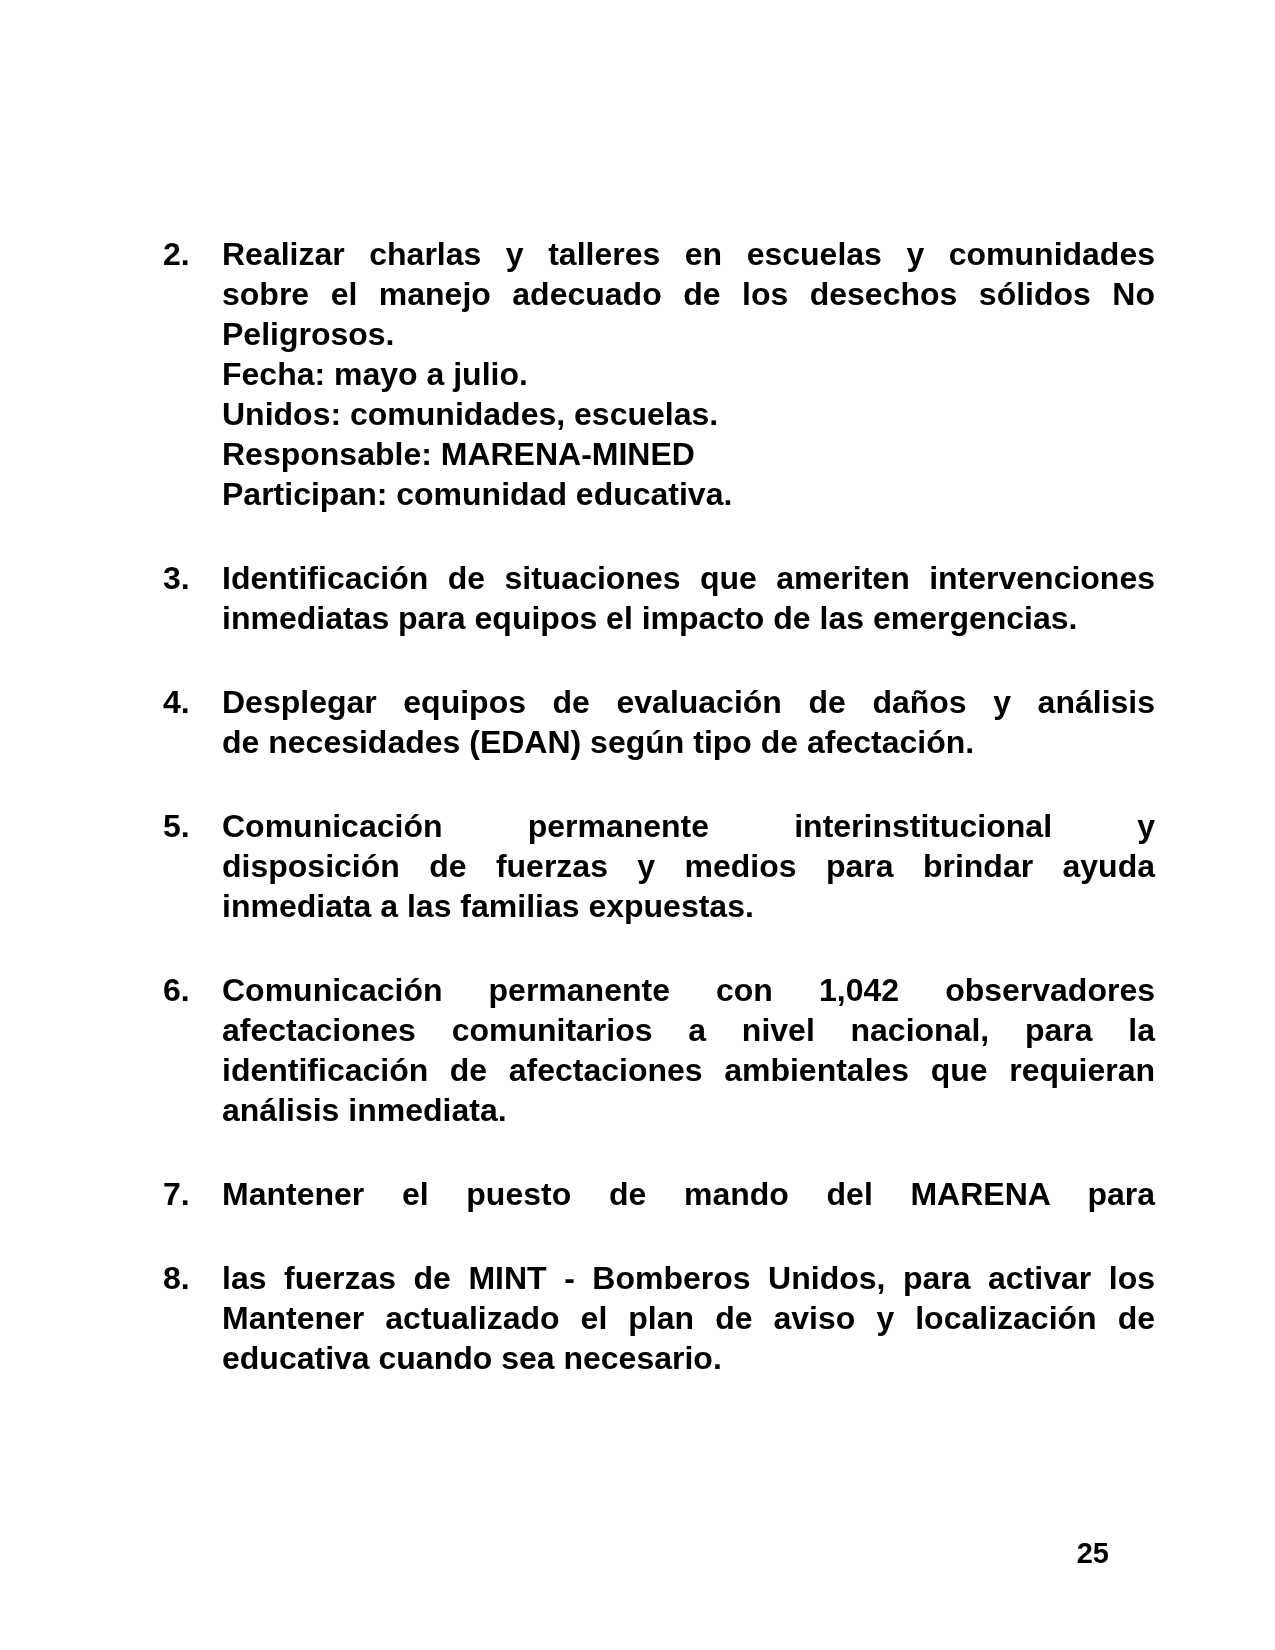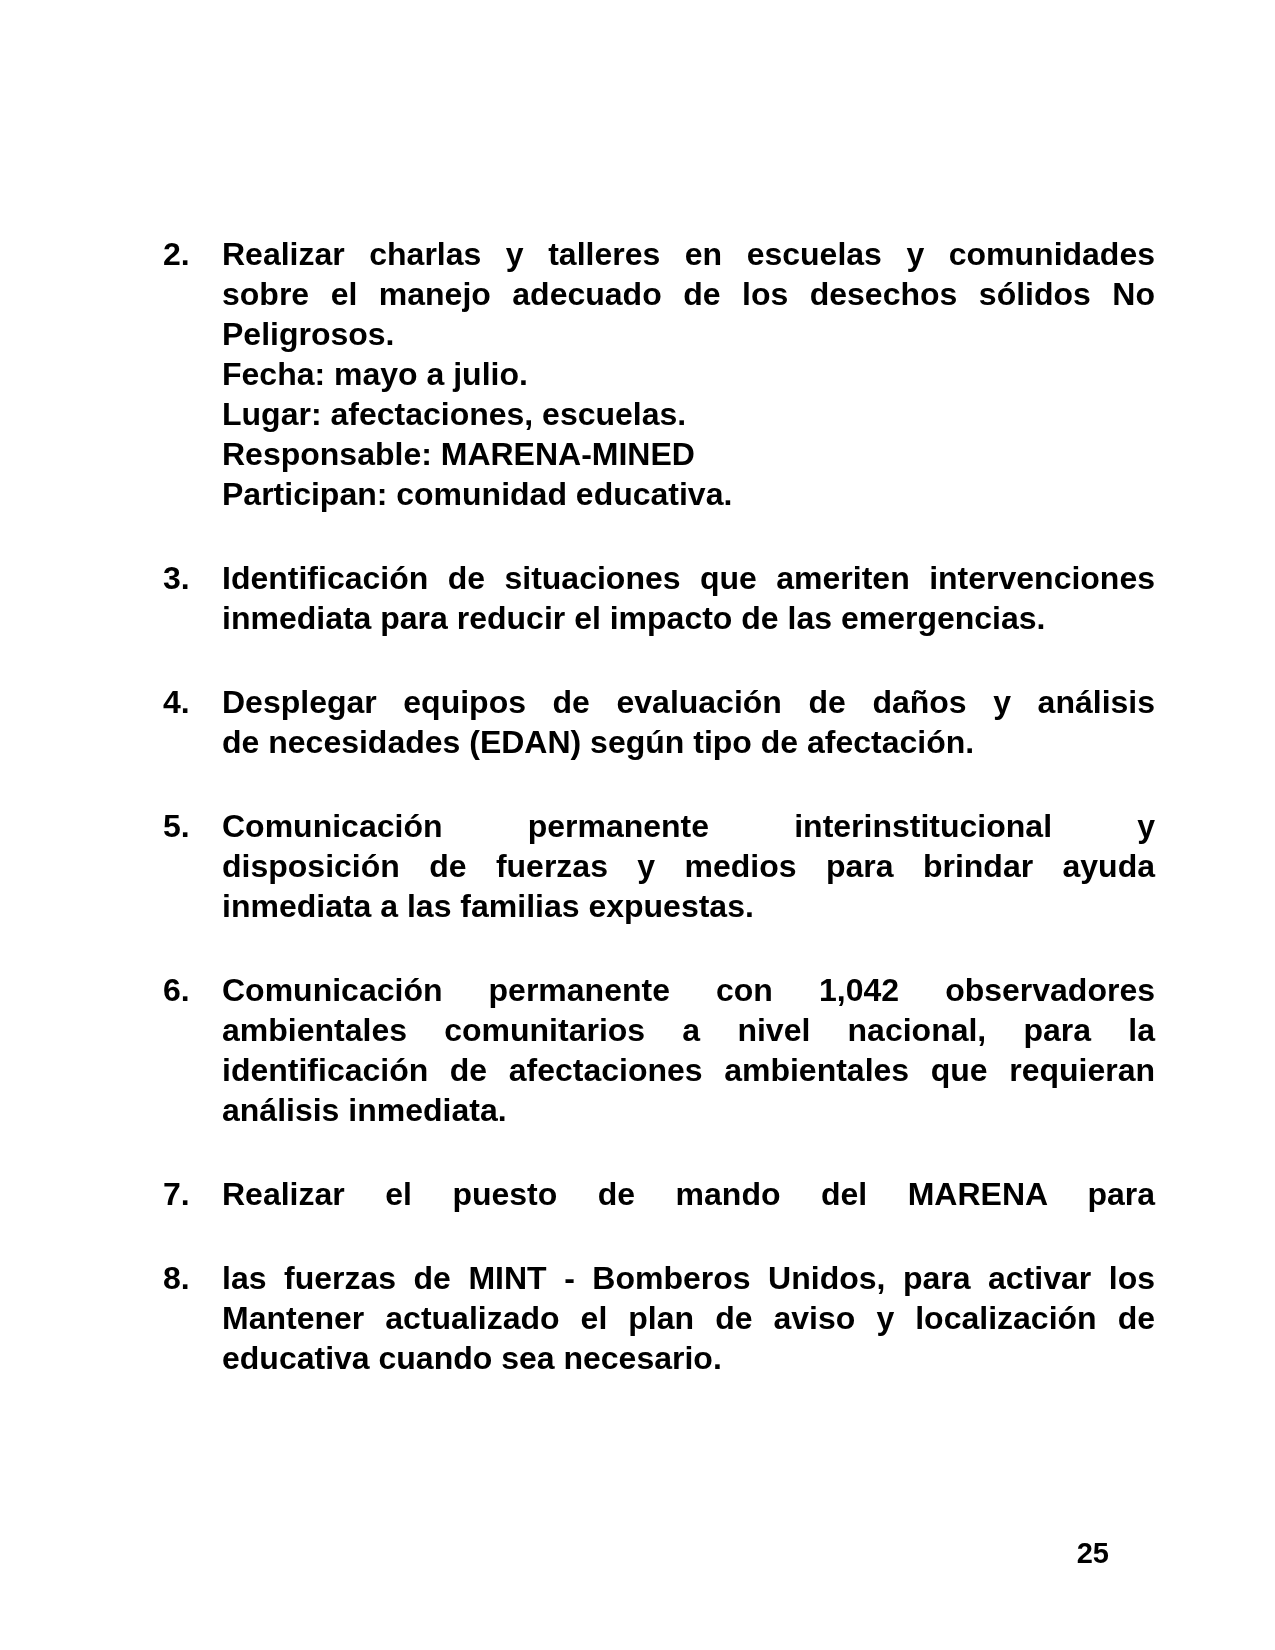--- a/index.html
+++ b/index.html
@@ -65,31 +65,31 @@
 
 <div class="page">
   <div class="doc-content">
   <div class="list-item">
     <div class="num">2.</div>
     <div class="body-col">
           <div class="line j">Realizar charlas y talleres en escuelas y comunidades</div>
           <div class="line j">sobre el manejo adecuado de los desechos sólidos No</div>
           <div class="line">Peligrosos.</div>
           <div class="line">Fecha: mayo a julio.</div>
-          <div class="line">Lugar: afectaciones, escuelas.</div>
+          <div class="line">Unidos: comunidades, escuelas.</div>
           <div class="line">Responsable: MARENA-MINED</div>
           <div class="line">Participan: comunidad educativa.</div>
         </div>
   </div>
 
   <div class="list-item">
     <div class="num">3.</div>
     <div class="body-col">
           <div class="line j">Identificación de situaciones que ameriten intervenciones</div>
-          <div class="line">inmediata para reducir el impacto de las emergencias.</div>
+          <div class="line">inmediatas para equipos el impacto de las emergencias.</div>
         </div>
   </div>
 
   <div class="list-item">
     <div class="num">4.</div>
     <div class="body-col">
           <div class="line j">Desplegar equipos de evaluación de daños y análisis</div>
           <div class="line">de necesidades (EDAN) según tipo de afectación.</div>
         </div>
   </div>
@@ -100,30 +100,30 @@
           <div class="line j">Comunicación permanente interinstitucional y</div>
           <div class="line j">disposición de fuerzas y medios para brindar ayuda</div>
           <div class="line">inmediata a las familias expuestas.</div>
         </div>
   </div>
 
   <div class="list-item">
     <div class="num">6.</div>
     <div class="body-col">
           <div class="line j">Comunicación permanente con 1,042 observadores</div>
-          <div class="line j">ambientales comunitarios a nivel nacional, para la</div>
+          <div class="line j">afectaciones comunitarios a nivel nacional, para la</div>
           <div class="line j">identificación de afectaciones ambientales que requieran</div>
           <div class="line">análisis inmediata.</div>
         </div>
   </div>
 
   <div class="list-item">
     <div class="num">7.</div>
     <div class="body-col">
-          <div class="line j">Realizar el puesto de mando del MARENA para</div>
+          <div class="line j">Mantener el puesto de mando del MARENA para</div>
         </div>
   </div>
 
   <div class="list-item">
     <div class="num">8.</div>
     <div class="body-col">
           <div class="line j">las fuerzas de MINT - Bomberos Unidos, para activar los</div>
           <div class="line j">Mantener actualizado el plan de aviso y localización de</div>
           <div class="line">educativa cuando sea necesario.</div>
         </div>

